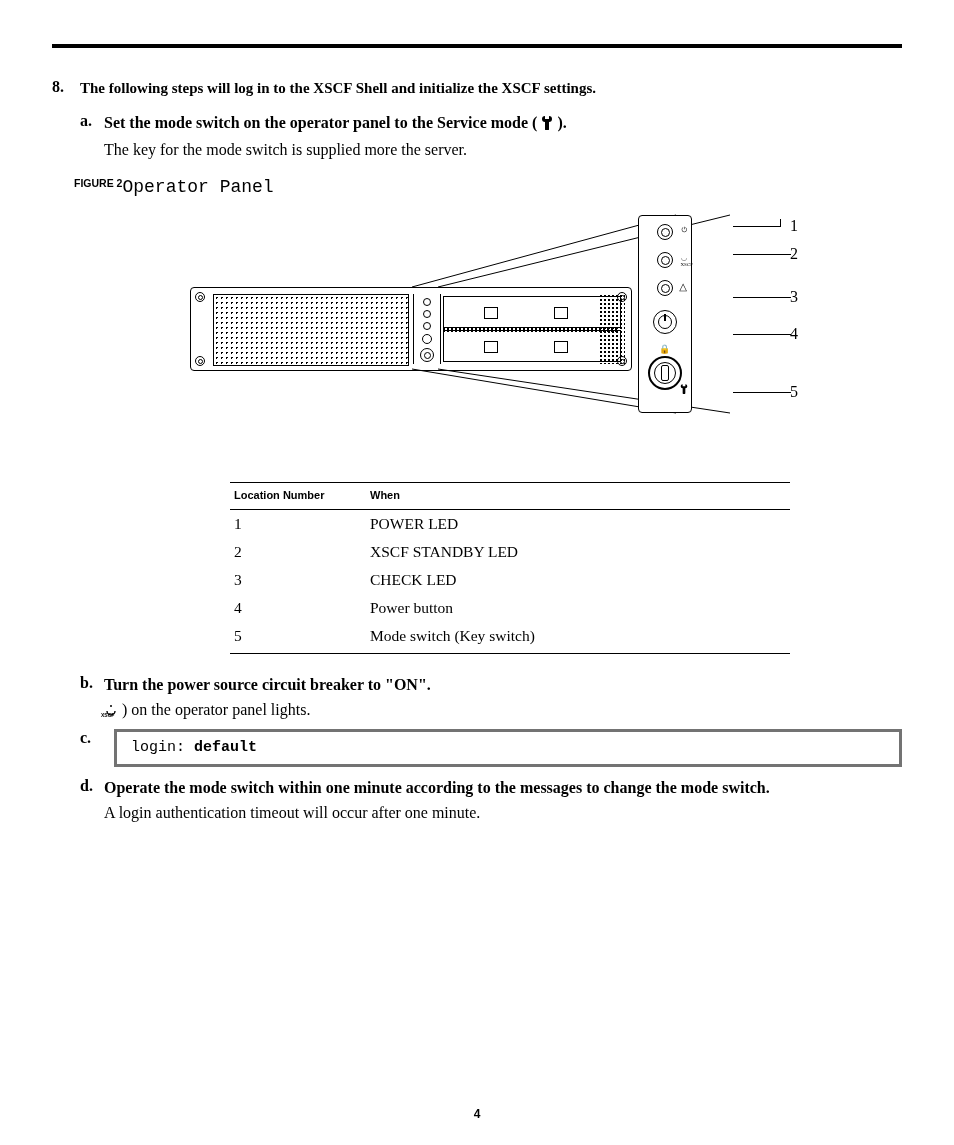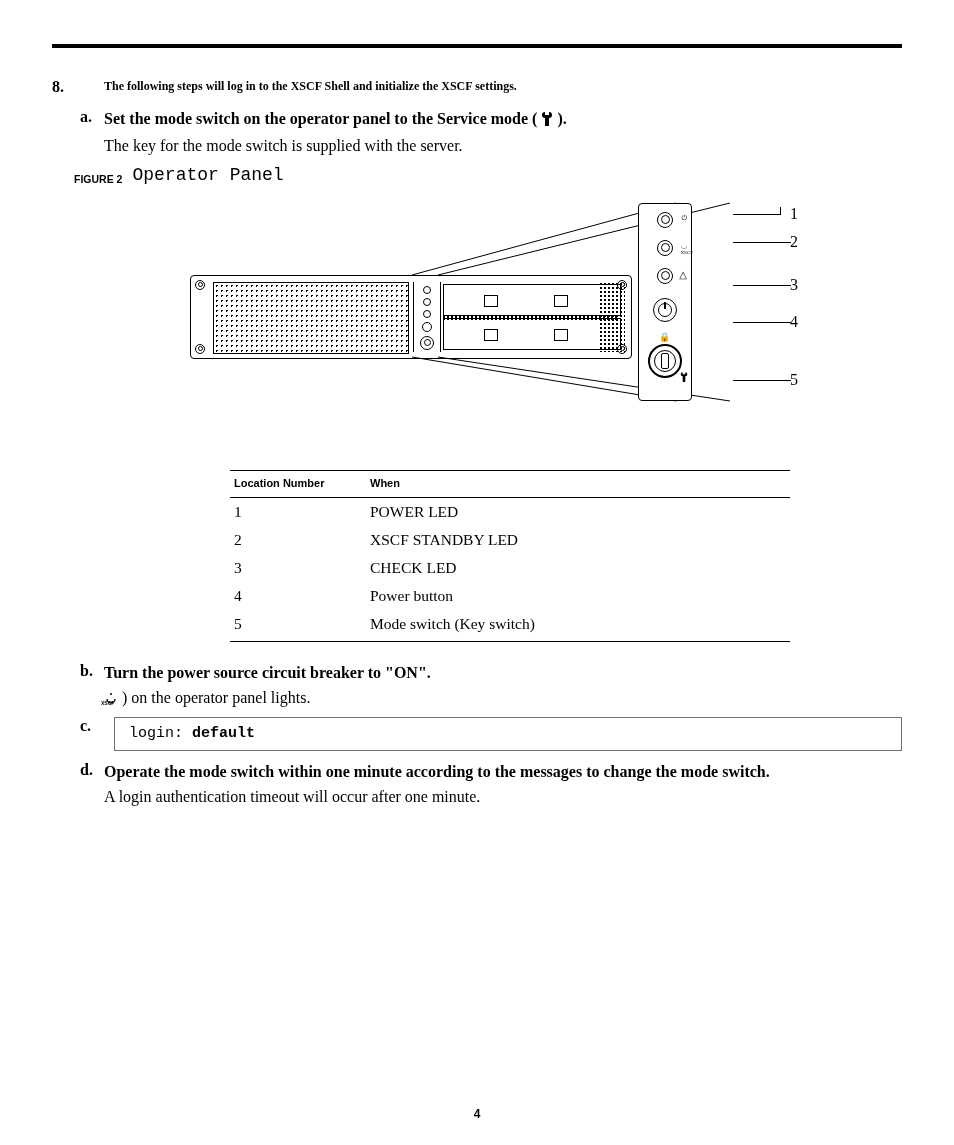--- a/index.html
+++ b/index.html
@@ -36,23 +36,22 @@
     position: absolute;
     left: 0;
     top: 0;
     font-family: Georgia, serif;
     font-weight: bold;
     font-size: 16px;
   }
   .title-line {
     font-family: Georgia, serif;
     font-weight: bold;
-    font-size: 12px;
+    font-size: 15px;
     line-height: 1.35;
-    margin-left: 24px;
   }
   .body-text {
     font-family: Georgia, serif;
     font-size: 16px;
     line-height: 1.45;
     margin-top: 2px;
   }
   .sub-ol {
     list-style: none;
     padding: 0;
@@ -72,23 +71,22 @@
     font-size: 16px;
   }
   .sub-title {
     font-family: Georgia, serif;
     font-weight: bold;
     font-size: 16px;
     line-height: 1.35;
   }
   .fig-caption {
     display: flex;
-    align-items: flex-end;
-    gap: 10px;
-    margin: 8px 0 8px -6px;
+    align-items: flex-start;
+    margin: 16px 0 8px -6px;
   }
   .fig-caption .label {
     font-family: Helvetica, Arial, sans-serif;
     font-weight: bold;
     font-size: 10.5px;
   }
   .fig-caption .txt {
     font-family: Liberation Mono, monospace;
     font-size: 18px;
   }
@@ -216,21 +214,21 @@
   table.legend td {
     padding: 5px 12px 5px 4px;
   }
   table.legend tr:last-child td{
     border-bottom: 1.4px solid #000;
     padding-bottom: 8px;
   }
   .col-loc{ width:120px;}
 
   .code-box {
-    border: 1px solid #737373;
+    border: 3px solid #737373;
     padding: 6px 14px;
     font-family: "Courier New", monospace;
     font-size: 15px;
     line-height: 1.35;
     margin: 6px 0 10px 10px;
     white-space: pre;
   }
   .code-box .bold{ font-weight:bold;}
   .mono{ font-family:"Courier New",monospace; font-size:15px;}
   .inline-icon{ vertical-align:-2px; display:inline-block;}
@@ -255,21 +253,21 @@
           <span class="letter">a.</span>
           <div class="sub-title">
             <span>Set the mode switch on the operator panel to the Service mode (</span>
             <span class="inline-icon">
               <svg width="12" height="14" viewBox="0 0 12 14">
                   <path d="M4 0 a3 3 0 0 0 0 6 v7 a2 2 0 0 0 4 0 v-7 a3 3 0 0 0 0-6 v3 h-4 z" fill="#000"></path>
                 </svg>
             </span>
             <span>).</span>
           </div>
-          <div class="body-text">The key for the mode switch is supplied with the server.</div>
+          <div class="body-text">The key for the mode switch is supplied more the server.</div>
         </li>
       </ol>
 
       <div class="fig-caption">
         <span class="label">FIGURE 2</span>
         <span class="txt">Operator Panel</span>
       </div>
 
       <div class="figure-area">
 

